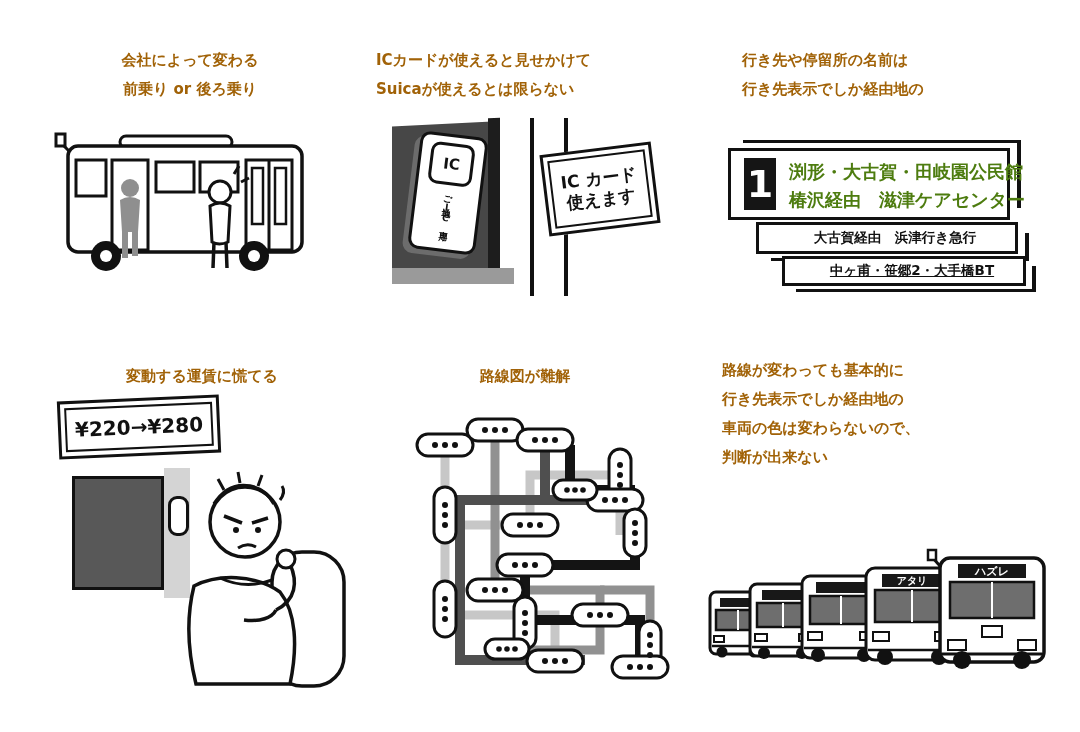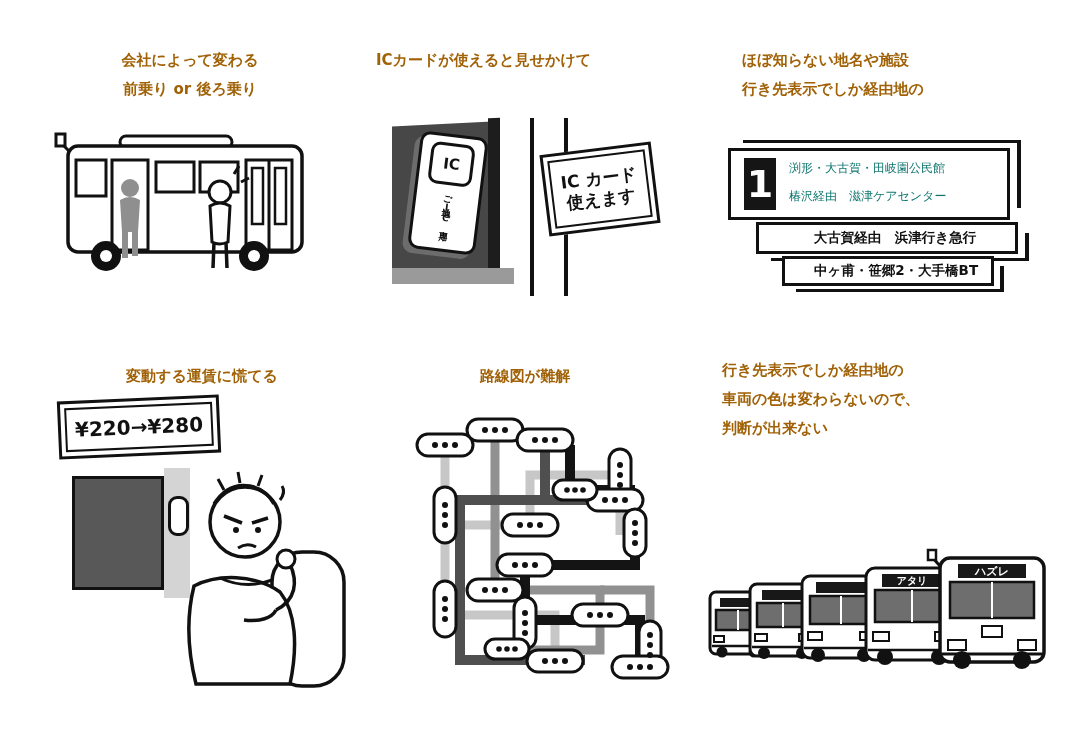--- a/index.html
+++ b/index.html
@@ -29,25 +29,25 @@
            background:#fff;border:3px solid #111;padding:4px;box-sizing:border-box;}
   .ic-sign-inner{width:100%;height:100%;border:2.5px solid #111;box-sizing:border-box;display:flex;
                  flex-direction:column;align-items:center;justify-content:center;font-weight:700;
                  font-size:17px;line-height:1.25;}
 
   
   .dest-wrap{position:absolute;left:726px;top:138px;width:300px;height:158px;}
   .board{position:absolute;background:#fff;border:3px solid #111;box-sizing:border-box;}
   .board-a{left:2px;top:10px;width:282px;height:72px;box-shadow:10px -8px 0 -3px #fff,13px -10px 0 -2px #111;}
   .board-b{left:30px;top:84px;width:262px;height:32px;box-shadow:10px 7px 0 -3px #fff,13px 9px 0 -2px #111;}
-  .board-c{left:56px;top:118px;width:212px;height:30px;box-shadow:9px 6px 0 -3px #fff,12px 8px 0 -2px #111;}
+  .board-c{left:56px;top:118px;width:244px;height:30px;box-shadow:9px 6px 0 -3px #fff,12px 8px 0 -2px #111;text-decoration:underline;}
   .route-num{position:absolute;left:10px;top:4px;width:38px;height:58px;background:#151515;color:#fff;
              display:flex;align-items:center;justify-content:center;font-size:38px;font-weight:700;
              box-shadow:inset 0 0 0 3px #fff;}
-  .board-text{position:absolute;font-size:12px;font-weight:400;white-space:nowrap;color:#0f766e;}
+  .board-text{position:absolute;font-size:18px;font-weight:700;white-space:nowrap;color:#4d7c0f;}
   .board-center{display:flex;align-items:center;justify-content:center;height:100%;font-weight:700;
                 font-size:13.5px;white-space:nowrap;padding-left:16px;}
 
   
   .fare-sign{position:absolute;left:58px;top:398px;width:162px;height:58px;border:3px solid #111;background:#fff;
              transform:rotate(-2.5deg);padding:4px;box-sizing:border-box;}
   .fare-inner{width:100%;height:100%;border:2px solid #111;box-sizing:border-box;display:flex;
               align-items:center;justify-content:center;font-size:20px;font-weight:700;}
   .bus-window{position:absolute;left:72px;top:476px;width:86px;height:108px;background:#585858;border:3px solid #111;}
   .pillar{position:absolute;left:164px;top:468px;width:26px;height:130px;background:#d4d4d4;}
@@ -88,40 +88,41 @@
     <g>
       <path d="M186 64 L191 56 M193 72 L201 68" stroke="#111" stroke-width="3"></path>
       <circle cx="172" cy="82" r="11" fill="#fff" stroke="#111" stroke-width="3"></circle>
       <path d="M162 96 Q172 90 182 96 L180 132 Q171 136 164 132 Z" fill="#fff" stroke="#111" stroke-width="3"></path>
       <path d="M166 132 L165 158 M178 132 L179 158" stroke="#111" stroke-width="3.5" fill="none"></path>
     </g>
   </svg>
 
   <div class="caption" style="left:376px;top:46px;width:330px;">
     <span>ICカードが使えると見せかけて</span>
+    <span>Suicaが使えるとは限らない</span>
   </div>
   <div class="ic-wrap">
     <div class="ic-pole"></div>
     <div class="ic-pole-edge"></div>
     <div class="ic-step"></div>
     <div class="ic-doorframe"></div>
     <div class="ic-reader">
       <div class="ic-chip">IC</div>
       <div class="ic-reader-label">ご当地IC専用</div>
     </div>
     <div class="ic-sign">
       <div class="ic-sign-inner">
         <div>IC カード</div>
         <div>使えます</div>
       </div>
     </div>
   </div>
 
   <div class="caption" style="left:742px;top:46px;width:290px;">
-    <span>ほぼ知らない地名や施設</span>
+    <span>行き先や停留所の名前は</span>
     <span>行き先表示でしか経由地の</span>
   </div>
   <div class="dest-wrap">
     <div class="board board-a">
       <div class="route-num">1</div>
       <div class="board-text" style="left:58px;top:9px;">渕形・大古賀・田岐園公民館</div>
       <div class="board-text" style="left:58px;top:37px;text-align:right;">椿沢経由　滋津ケアセンター</div>
     </div>
     <div class="board board-b">
       <div class="board-center">大古賀経由　浜津行き急行</div>
@@ -245,20 +246,21 @@
       <circle cx="114" cy="244" r="2.8"></circle>
         <circle cx="122" cy="244" r="2.8"></circle>
         <circle cx="130" cy="244" r="2.8"></circle>
       <circle cx="182" cy="85" r="2.8"></circle>
         <circle cx="190" cy="85" r="2.8"></circle>
         <circle cx="198" cy="85" r="2.8"></circle>
     </g>
   </svg>
 
   <div class="caption" style="left:722px;top:356px;width:310px;">
+    <span>路線が変わっても基本的に</span>
     <span>行き先表示でしか経由地の</span>
     <span>車両の色は変わらないので、</span>
     <span>判断が出来ない</span>
   </div>
   <svg class="illus" style="left:708px;top:526px;" width="340" height="155" viewBox="0 0 340 155">
 
     <g>
       <rect x="2" y="66" width="56" height="62" rx="6" fill="#fff" stroke="#111" stroke-width="3"></rect>
       <rect x="12" y="72" width="36" height="9" fill="#181818"></rect>
       <rect x="8" y="84" width="44" height="20" fill="#6e6e6e" stroke="#111" stroke-width="2.5"></rect>

